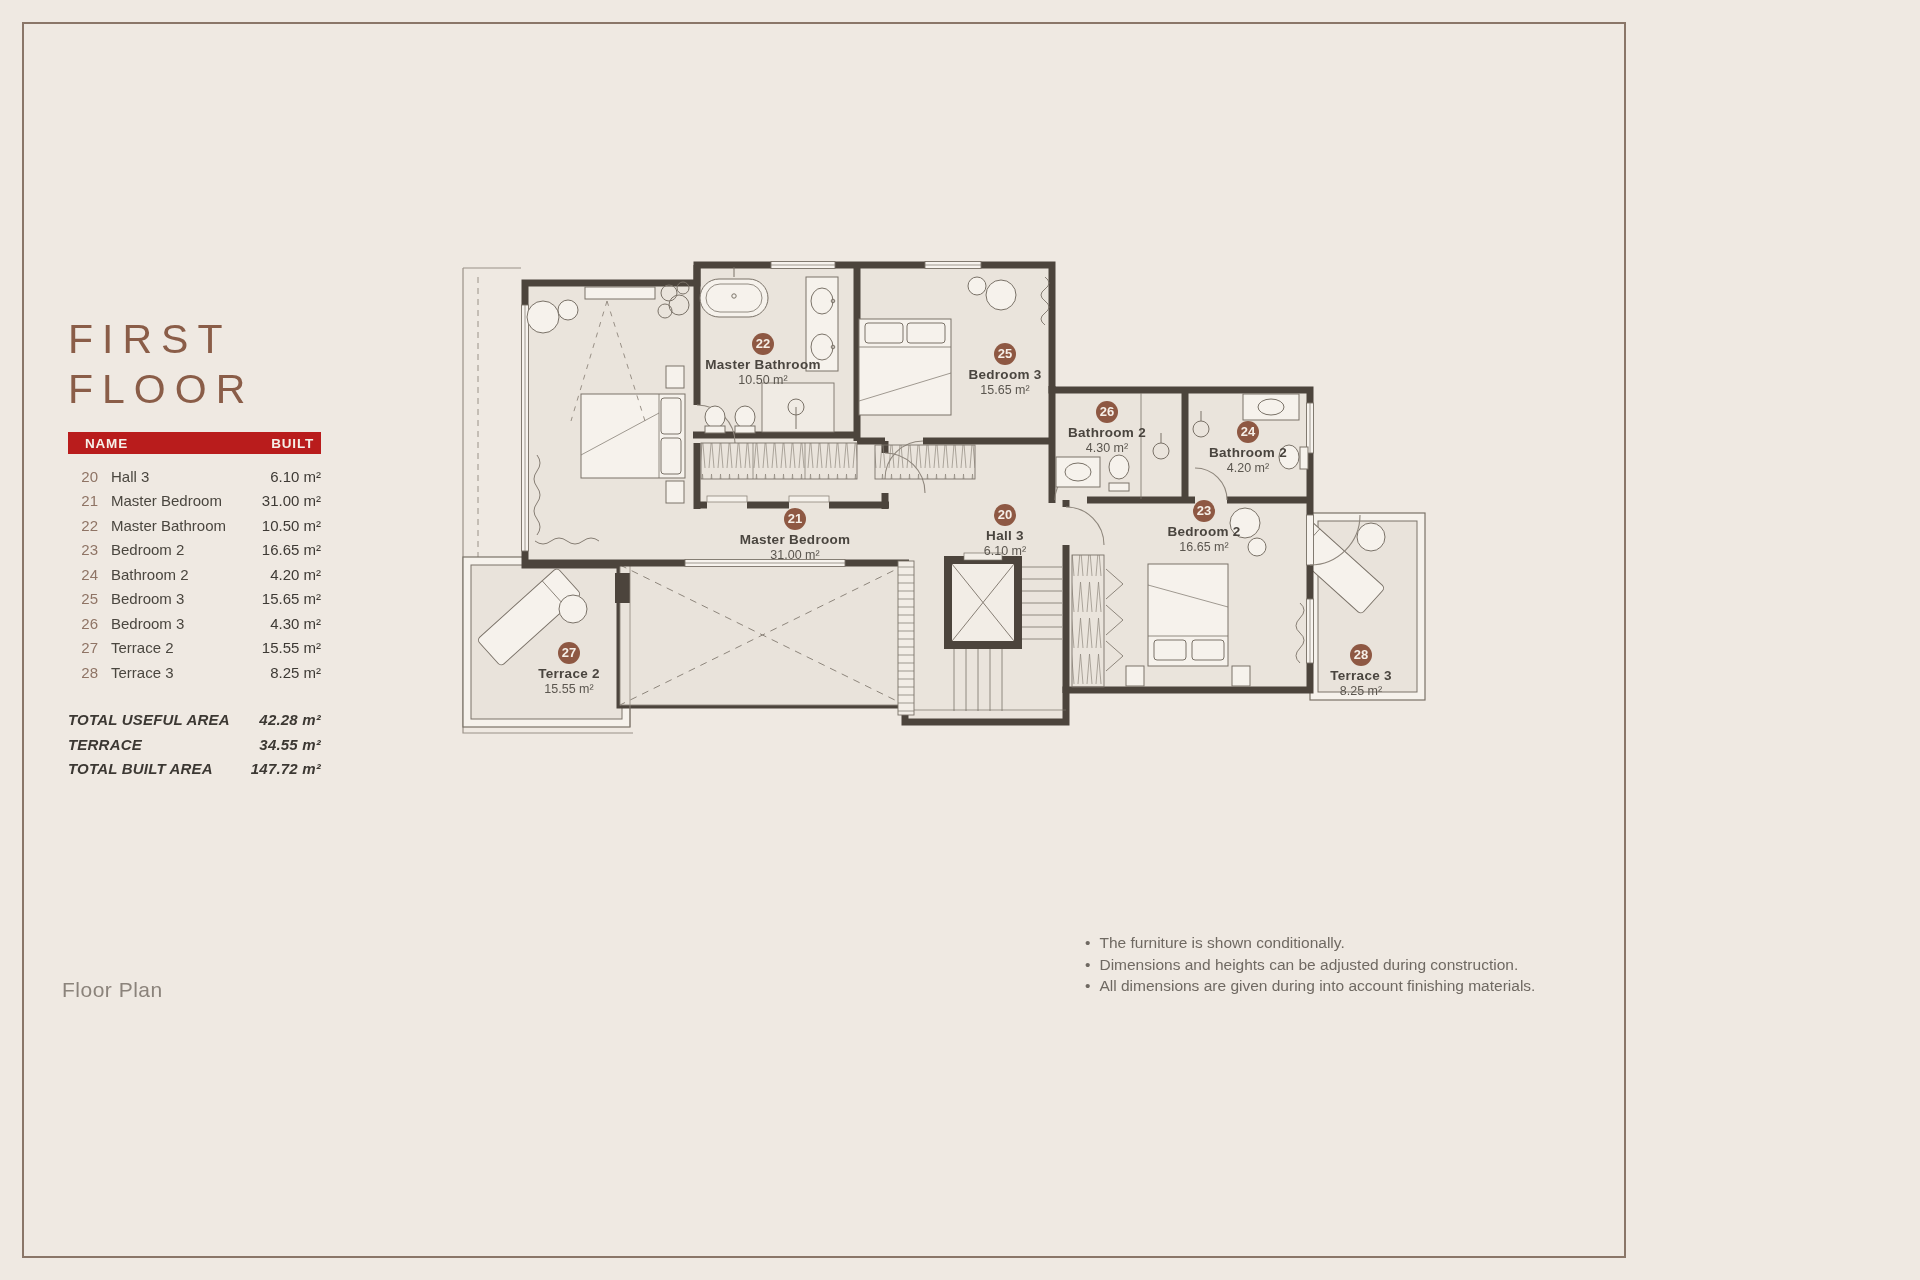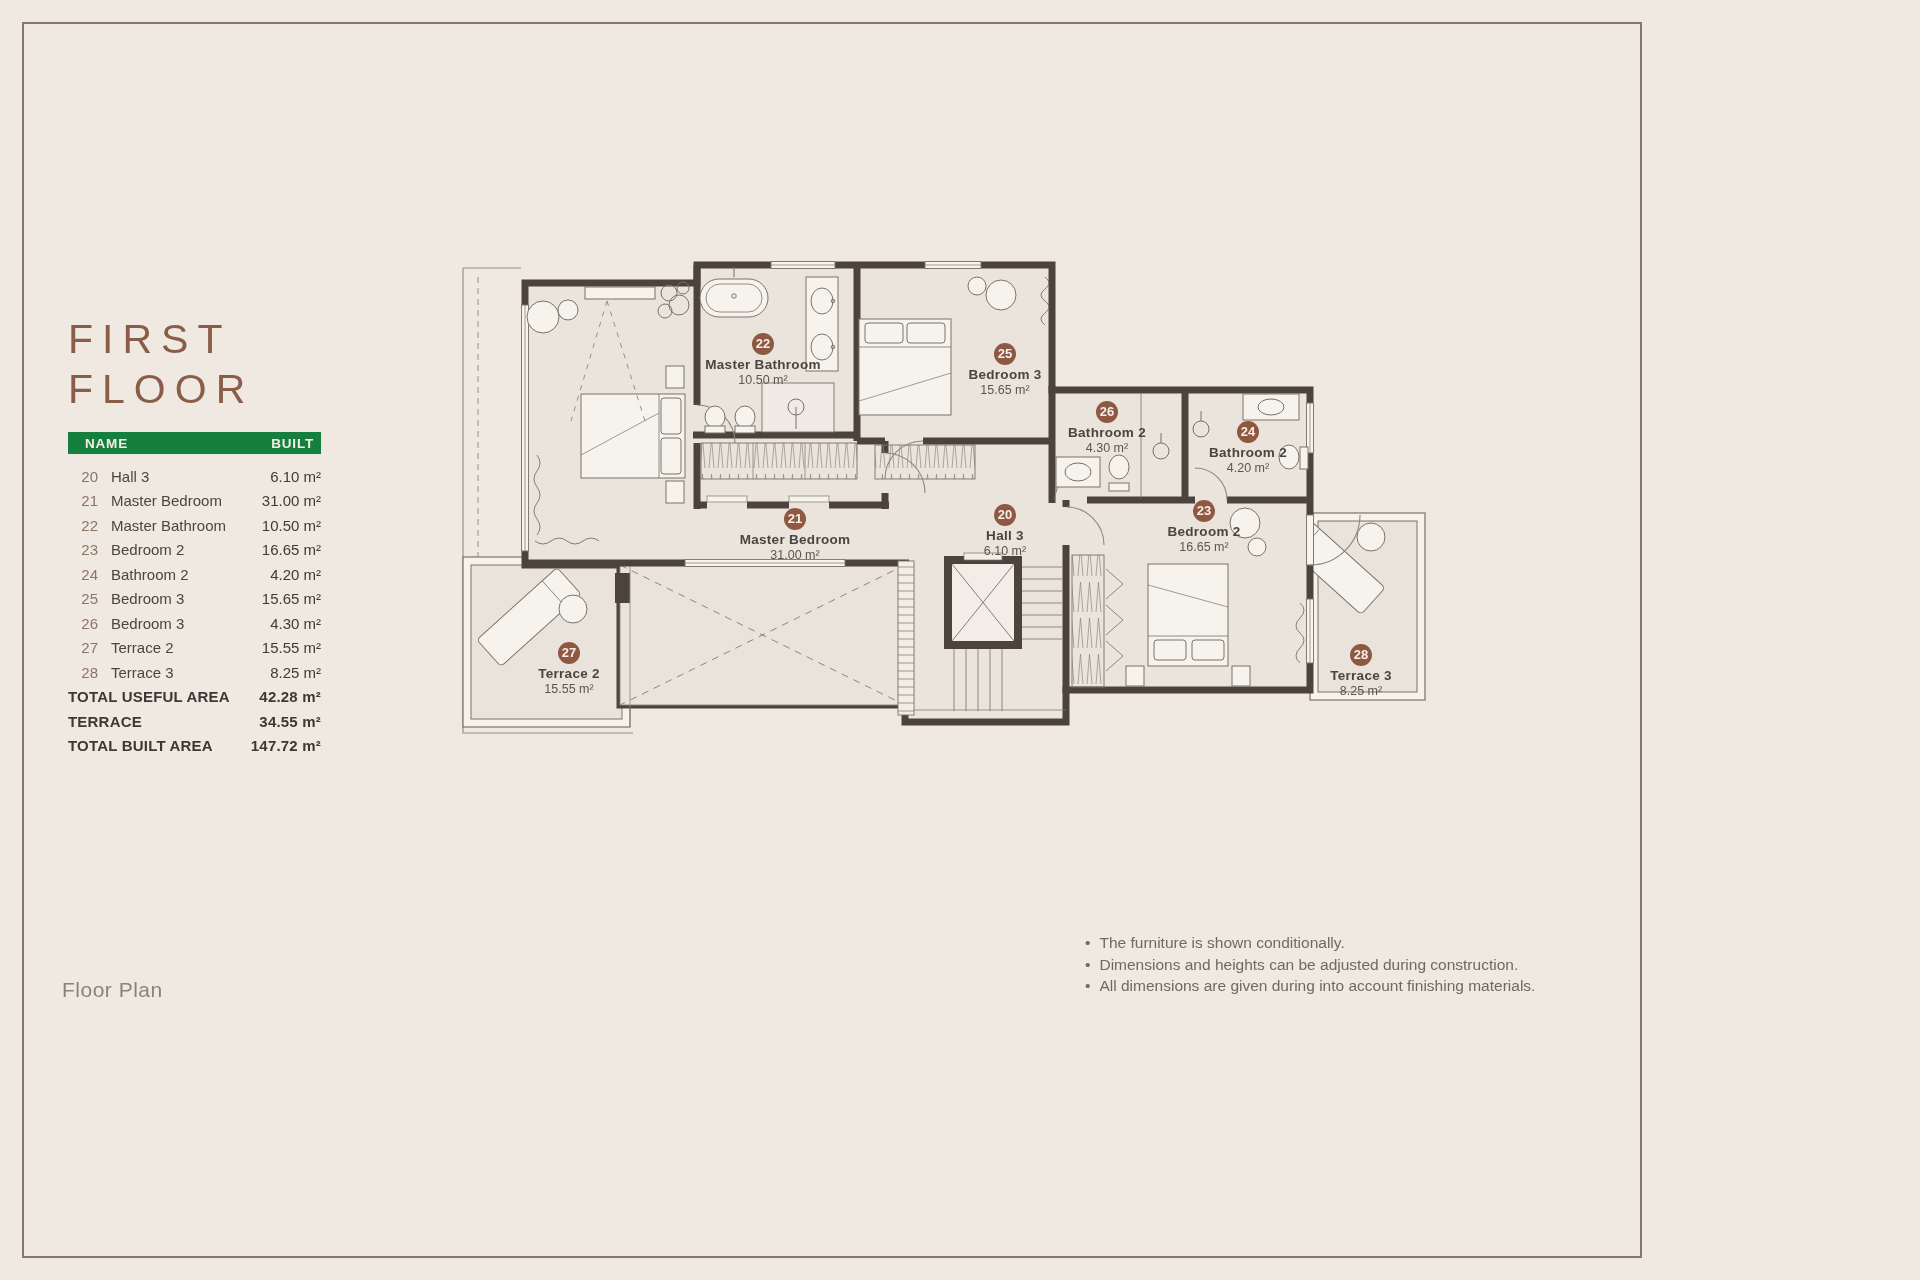--- a/index.html
+++ b/index.html
@@ -1,32 +1,32 @@
 <!DOCTYPE html>
 <html><head>
 <meta charset="utf-8">
 <style>
   html,body{margin:0;padding:0;background:#EFE9E2;}
   .page{position:relative;width:1648px;height:1280px;background:#EFE9E2;overflow:hidden;
-        font-family:"Liberation Sans",sans-serif;color:#4A463F;padding-left:16px;}
+        font-family:"Liberation Sans",sans-serif;color:#4A463F;}
   .frame{position:absolute;inset:22px;border:2px solid #8A7668;pointer-events:none;}
 
   
   .title{position:absolute;left:68px;top:314px;font-size:41px;letter-spacing:9px;
          color:#8A5D48;line-height:50px;font-weight:400;}
   .table{position:absolute;left:68px;top:432px;width:253px;}
   .thead{display:flex;justify-content:space-between;align-items:center;height:22px;
-         background:#15803d;color:#F5EFE8;font-size:13.5px;font-weight:bold;
+         background:#b91c1c;color:#F5EFE8;font-size:13.5px;font-weight:bold;
          letter-spacing:.8px;padding:0 7px 0 17px;box-sizing:border-box;gap:16px;}
   .trow{display:flex;align-items:center;height:24.5px;font-size:15px;}
   .trows{margin-top:10px;}
   .tnum{width:30px;text-align:right;color:#8F7465;}
   .tname{flex:1;margin-left:13px;color:#4A463F;}
   .tval{text-align:right;color:#3E3A35;}
-  .totals{}
+  .totals{margin-top:23px;font-style:italic;}
   .totrow{display:flex;justify-content:space-between;align-items:center;height:24.5px;
           font-size:15px;font-weight:bold;color:#3C3833;letter-spacing:.2px;}
   .caption{position:absolute;left:62px;top:978px;font-size:21px;color:#8B837B;letter-spacing:.5px;}
 
   
   .notes{position:absolute;left:1085px;top:932px;width:480px;}
   .note{display:flex;gap:9px;font-size:15.5px;color:#6F6962;line-height:21.5px;}
   .note .b{color:#6F6962;}
 
   

